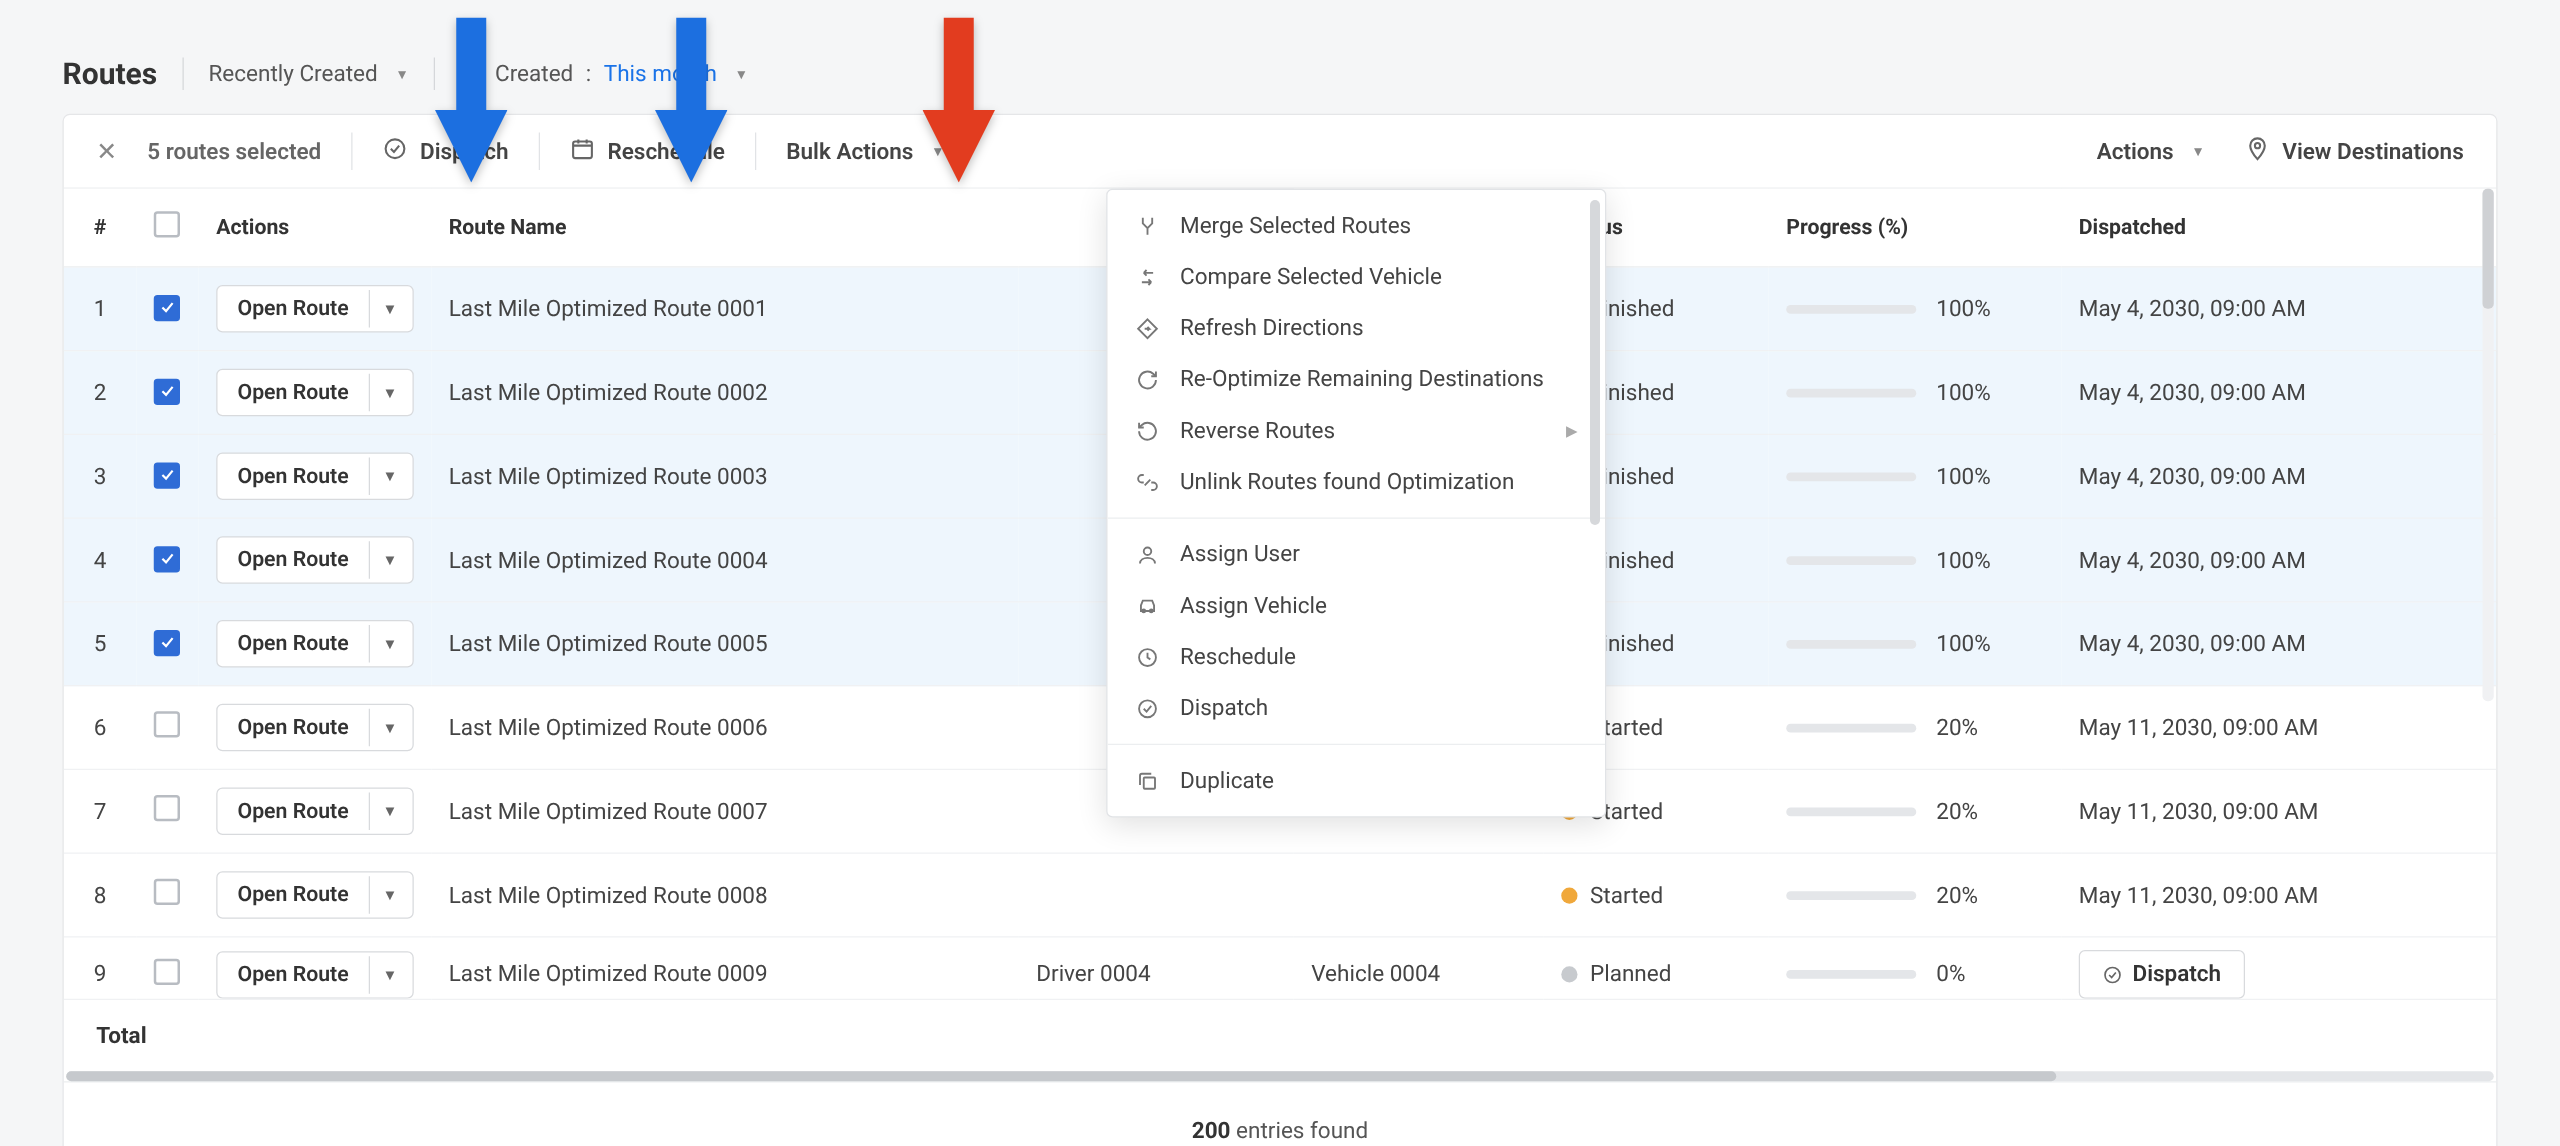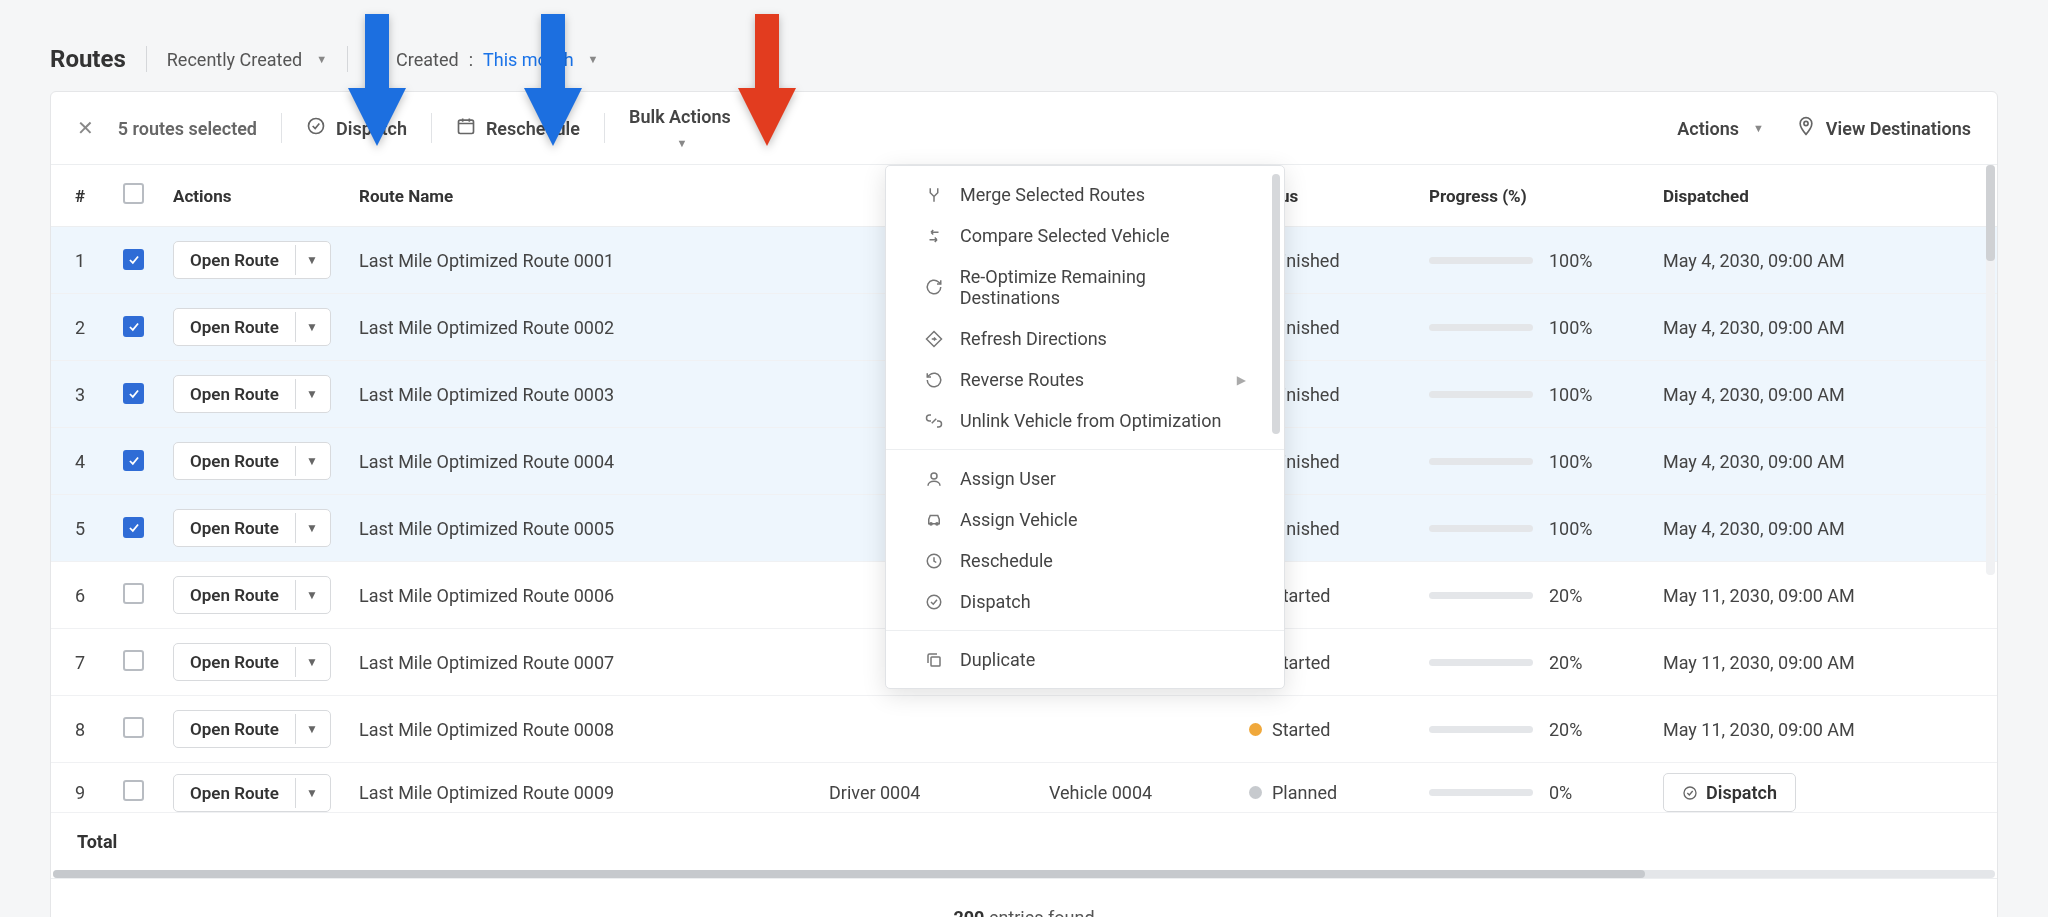--- a/index.html
+++ b/index.html
@@ -44,37 +44,37 @@
 .prog { display: flex; align-items: center; gap: 16px; }
 .bar { width: 104px; height: 7px; background: #e4e6e9; border-radius: 4px; overflow: hidden; }
 .bar .fill { height: 100%; background: #6cbf3a; }
 .dispatch-cell-btn { display: inline-flex; align-items: center; gap: 8px; border: 1px solid #d8dadd; border-radius: 5px; padding: 8px 18px; font-weight: 600; cursor: pointer; background: #fff; color: #333; }
 .footer-row td { font-weight: 700; color: #333; background: #fff; padding-top: 18px; padding-bottom: 18px; border-bottom: none; }
 .entries { text-align: center; padding: 28px 0; font-size: 18px; color: #555; border-top: 1px solid #eceef0; }
 .entries b { color: #333; }
 .scroll-hint { height: 8px; background: #e4e6e9; margin: 0 2px; border-radius: 4px; position: relative; }
 .scroll-hint .thumb { position: absolute; left: 0; top: 0; bottom: 0; width: 82%; background: #c6c9cd; border-radius: 4px; }
 .dropdown { position: absolute; top: 0; left: 834px; width: 400px; background: #fff; border: 1px solid #e1e3e6; border-radius: 5px; box-shadow: 0 6px 24px rgba(0,0,0,.12); z-index: 50; max-height: 586px; overflow: hidden; }
-.dd-section { padding: 8px 16px; }
+.dd-section { padding: 8px 0; text-align: right; }
 .dd-div { height: 1px; background: #eceef0; }
 .dd-item { display: flex; align-items: center; gap: 16px; padding: 10px 22px; color: #444; cursor: pointer; font-size: 18px; }
 .dd-item .sub { margin-left: auto; font-size: 12px; color: #aaa; }
 .dd-ico { width: 20px; display: flex; justify-content: center; color: #777; }
 .arrow { position: absolute; z-index: 200; }
 .arrow svg { filter: drop-shadow(0 3px 4px rgba(0,0,0,.25)); }
 .col-num { width: 58px; text-align: center; }
 .col-chk { width: 50px; }
 .col-act { width: 186px; }
 .col-name { width: 470px; }
 .col-user { width: 220px; }
 .col-veh { width: 200px; }
 .col-stat { width: 180px; }
 .col-prog { width: 234px; }
 .col-disp { }
-.bulk-rel { position: relative; flex-direction: column; }
+.bulk-rel { position: relative; }
 .vscroll { position: absolute; top: 0; right: 2px; width: 9px; height: 410px; background: #f0f1f3; border-radius: 4px; }
 .vscroll .vthumb { position: absolute; top: 0; left: 0; right: 0; height: 96px; background: #cfd1d4; border-radius: 4px; }
 .dd-vscroll { position: absolute; top: 8px; right: 4px; width: 8px; height: 320px; background: transparent; }
 .dd-vscroll .dd-vthumb { position: absolute; top: 0; left: 0; right: 0; height: 260px; background: #d6d8db; border-radius: 4px; }
 </style>
 </head>
 <body>
 
 <div class="page">
 
@@ -473,52 +473,52 @@
               <span class="dd-ico">
                 <svg width="18" height="18" viewBox="0 0 24 24" fill="none" stroke="#777" stroke-width="2">
                   <path d="M8 7h10M8 7l3-3M8 7l3 3M16 17H6M16 17l-3-3M16 17l-3 3"></path>
                 </svg>
               </span>
       <span>Compare Selected Vehicle</span>
       </div>
             <div class="dd-item">
               <span class="dd-ico">
                 <svg width="18" height="18" viewBox="0 0 24 24" fill="none" stroke="#777" stroke-width="2">
+                  <path d="M12 2l10 10-10 10L2 12z"></path>
+                  <path d="M9 12h5l-2-2m2 2-2 2"></path>
+                </svg>
+              </span>
+      <span>Refresh Directions</span>
+      </div>
+            <div class="dd-item">
+              <span class="dd-ico">
+                <svg width="18" height="18" viewBox="0 0 24 24" fill="none" stroke="#777" stroke-width="2">
                   <path d="M21 12a9 9 0 1 1-3-6.7L21 8"></path>
                   <path d="M21 3v5h-5"></path>
                 </svg>
               </span>
       <span>Re-Optimize Remaining Destinations</span>
-      </div>
-            <div class="dd-item">
-              <span class="dd-ico">
-                <svg width="18" height="18" viewBox="0 0 24 24" fill="none" stroke="#777" stroke-width="2">
-                  <path d="M12 2l10 10-10 10L2 12z"></path>
-                  <path d="M9 12h5l-2-2m2 2-2 2"></path>
-                </svg>
-              </span>
-      <span>Refresh Directions</span>
       </div>
             <div class="dd-item">
               <span class="dd-ico">
                 <svg width="18" height="18" viewBox="0 0 24 24" fill="none" stroke="#777" stroke-width="2">
                   <path d="M3 12a9 9 0 1 0 3-6.7L3 8"></path>
                   <path d="M3 3v5h5"></path>
                 </svg>
               </span>
       <span>Reverse Routes</span>
       <span class="sub">▶</span>
             </div>
             <div class="dd-item">
               <span class="dd-ico">
                 <svg width="18" height="18" viewBox="0 0 24 24" fill="none" stroke="#777" stroke-width="2">
                   <path d="M9 15l6-6M8 12H6a4 4 0 0 1 0-8h2M16 12h2a4 4 0 0 1 0 8h-2"></path>
                 </svg>
               </span>
-      <span>Unlink Vehicle from Optimization</span>
+      <span>Unlink Routes found Optimization</span>
       </div>
           </div>
         <div class="dd-div"></div>
         <div class="dd-section" id="dd-sec2">
             <div class="dd-item">
               <span class="dd-ico">
                 <svg width="18" height="18" viewBox="0 0 24 24" fill="none" stroke="#777" stroke-width="2">
                   <circle cx="12" cy="8" r="4"></circle>
                   <path d="M4 21c0-4 4-6 8-6s8 2 8 6"></path>
                 </svg>

